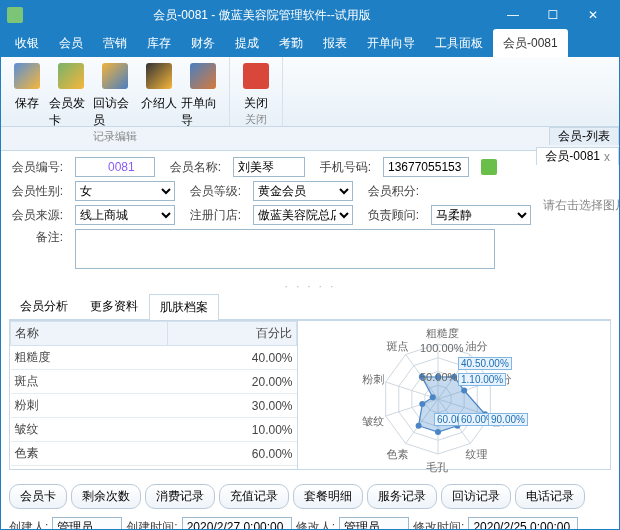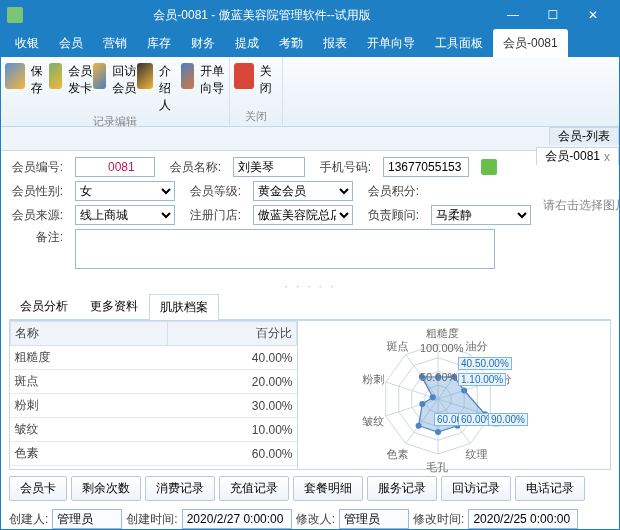--- a/index.html
+++ b/index.html
@@ -7,21 +7,21 @@
 .titlebar { background: #1e7fc4; color: #fff; height: 28px; display: flex; align-items: center; padding: 0 6px; }
 .titlebar .ticon { width: 16px; height: 16px; background: #7cc576; border-radius: 2px; margin-right: 8px; }
 .titlebar .title { flex: 1; text-align: center; font-size: 12px; }
 .titlebar .wbtn { width: 40px; height: 28px; display: flex; align-items: center; justify-content: center; color: #fff; cursor: pointer; }
 .menubar { background: #1e7fc4; height: 28px; display: flex; padding: 0 4px; }
 .menubar .mitem { color: #fff; padding: 0 10px; height: 28px; line-height: 28px; cursor: pointer; }
 .menubar .mitem.active { background: #fff; color: #333; border-radius: 3px 3px 0 0; }
 .ribbon { height: 70px; background: linear-gradient(#fafcfe,#e8f1f8); border-bottom: 1px solid #c7d8e6; display: flex; }
 .rgroup { display: flex; flex-direction: column; align-items: center; padding: 2px 4px; border-right: 1px solid #d5e1ec; }
 .rbtns { display: flex; }
-.rbtn { width: 44px; display: flex; align-items: flex-start; gap: 6px; cursor: pointer; padding-top: 4px; }
+.rbtn { width: 44px; display: flex; flex-direction: column; align-items: center; gap: 6px; cursor: pointer; padding-top: 4px; }
 .ricon { width: 26px; height: 26px; border-radius: 3px; }
 .glabel { color: #888; font-size: 11px; margin-top: auto; }
 .doc-tabs { height: 24px; display: flex; align-items: flex-end; background: #eef4fa; border-bottom: 1px solid #c7d8e6; gap: 2px; padding-left: 4px; flex-direction: column; }
 .doc-tab { height: 22px; padding: 0 8px; border: 1px solid #c7d8e6; background: #e5eef7; display: flex; align-items: center; gap: 4px; border-bottom: none; }
 .doc-tab.active { background: #fff; }
 .doc-tab .x { color: #888; cursor: pointer; }
 .form { padding: 6px 8px; }
 .row { display: flex; align-items: center; gap: 12px; margin-bottom: 4px; }
 .lbl { width: 54px; color: #444; text-align: right; }
 .inp { border: 1px solid #9eb8cc; height: 20px; padding: 0 4px; background: #fff; }
@@ -36,21 +36,21 @@
 .detail { display: flex; margin: 0 8px; border: 1px solid #c7d8e6; height: 150px; }
 .tbl { width: 48%; border-right: 1px solid #c7d8e6; overflow-y: scroll; }
 .tbl table { width: 100%; border-collapse: collapse; }
 .tbl th { background: #eef4fa; border: 1px solid #d5e1ec; padding: 3px 4px; text-align: left; color: #444; font-weight: normal; }
 .tbl th.rt, .tbl td.rt { text-align: right; }
 .tbl td { border-bottom: 1px solid #e5ecf2; padding: 3px 4px; color: #444; }
 .chart { flex: 1; position: relative; }
 .radar-lbl { position: absolute; font-size: 11px; color: #666; }
 .data-badge { position: absolute; background: #e8f3ff; border: 1px solid #7fb6e2; color: #1e6fb0; font-size: 10px; padding: 0 2px; }
 .btnrow { display: flex; gap: 4px; padding: 6px 8px; }
-.pbtn { border: 1px solid #b9c9d8; background: linear-gradient(#fff,#eef4fa); padding: 3px 10px; cursor: pointer; border-radius: 2px; }
+.pbtn { border: 1px solid #b9c9d8; background: linear-gradient(#fff,#eef4fa); padding: 3px 10px; cursor: pointer; border-radius: 10px; margin-top: 8px; }
 .footrow { display: flex; align-items: center; padding: 2px 8px; gap: 4px; }
 .footrow .lbl2 { color: #444; }
 .phone-ico { display:inline-block; width:16px; height:16px; background:#6abf4b; border-radius:2px; position:relative; }
 svg.radsvg { position:absolute; left:20px; top:6px; }
 </style>
 </head>
 <body>
 
 <div class="titlebar">
   <div class="ticon"></div>
@@ -119,21 +119,21 @@
       <span>会员-0081</span>
       <span class="x">x</span>
     </div>
   </div>
 
 <div class="form">
   <div style="display:flex; gap:6px;">
     <div style="flex:1;">
       <div class="row">
         <span class="lbl">会员编号:</span>
-        <input class="inp" style="width: 80px; color: #be185d; padding-left: 32px;" value="0081">
+        <input class="inp" style="width: 80px; color: #8b5cf6; padding-left: 32px;" value="0081">
         <span class="lbl">会员名称:</span>
         <input class="inp" style="width: 72px;" value="刘美琴">
         <span class="lbl">手机号码:</span>
         <input class="inp" style="width: 86px;" value="13677055153">
         <span class="phone-ico"></span>
       </div>
       <div class="row">
         <span class="lbl">会员性别:</span>
         <select class="sel" style="width:100px"><option>女</option></select>
         <span class="lbl">会员等级:</span>

